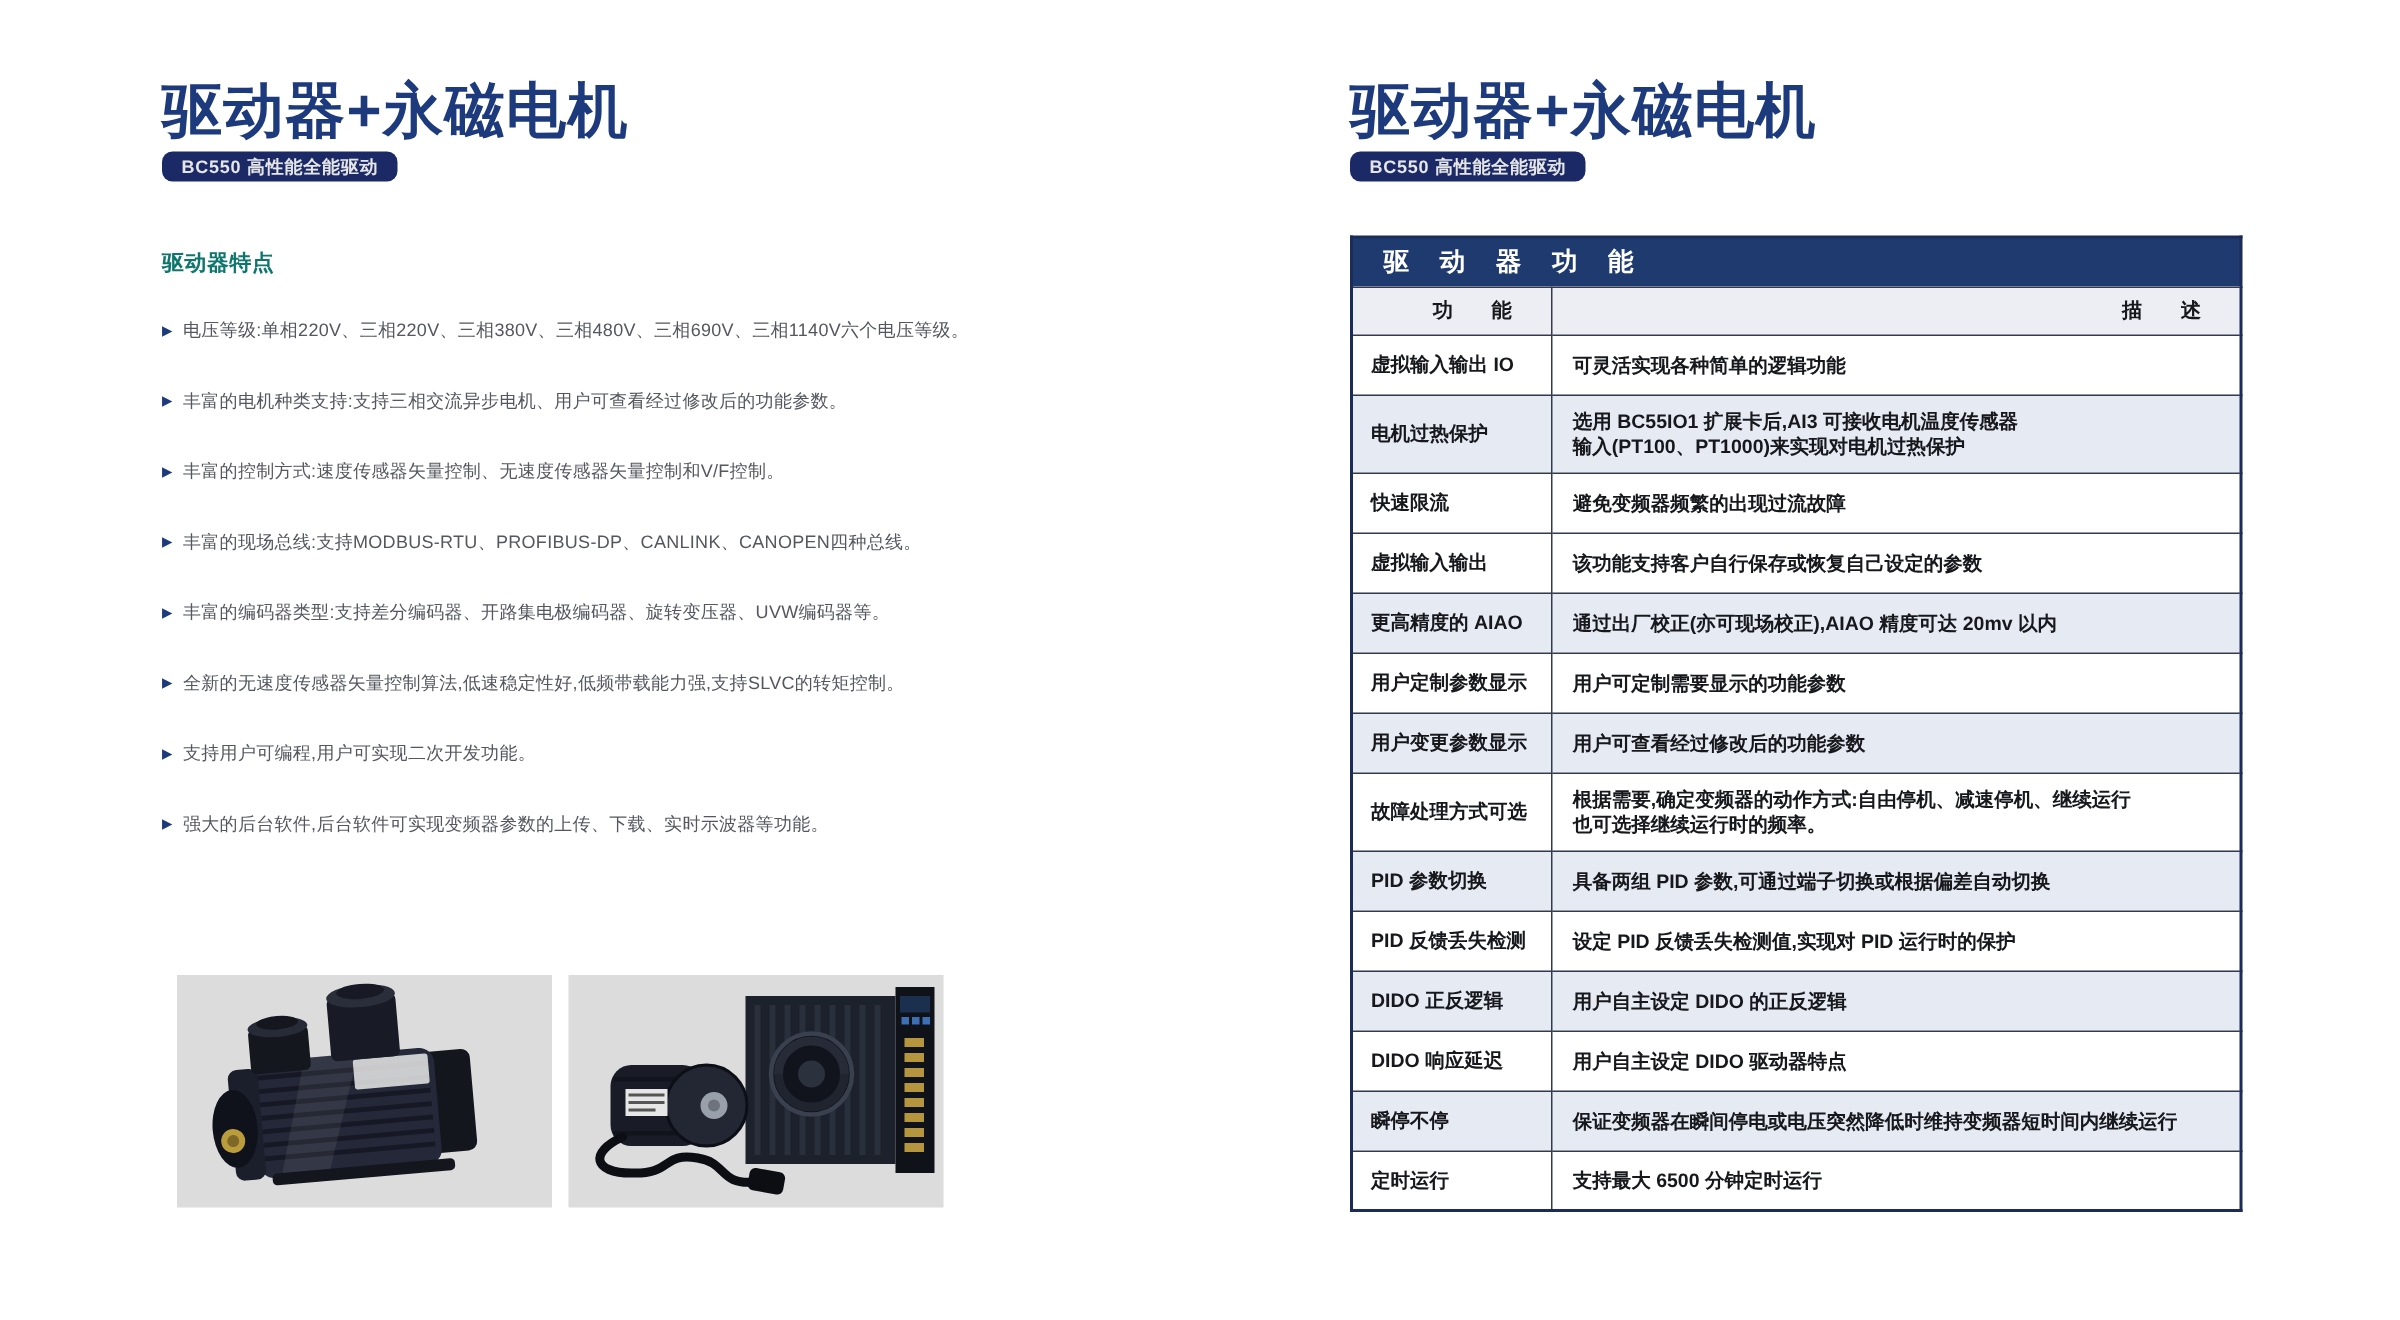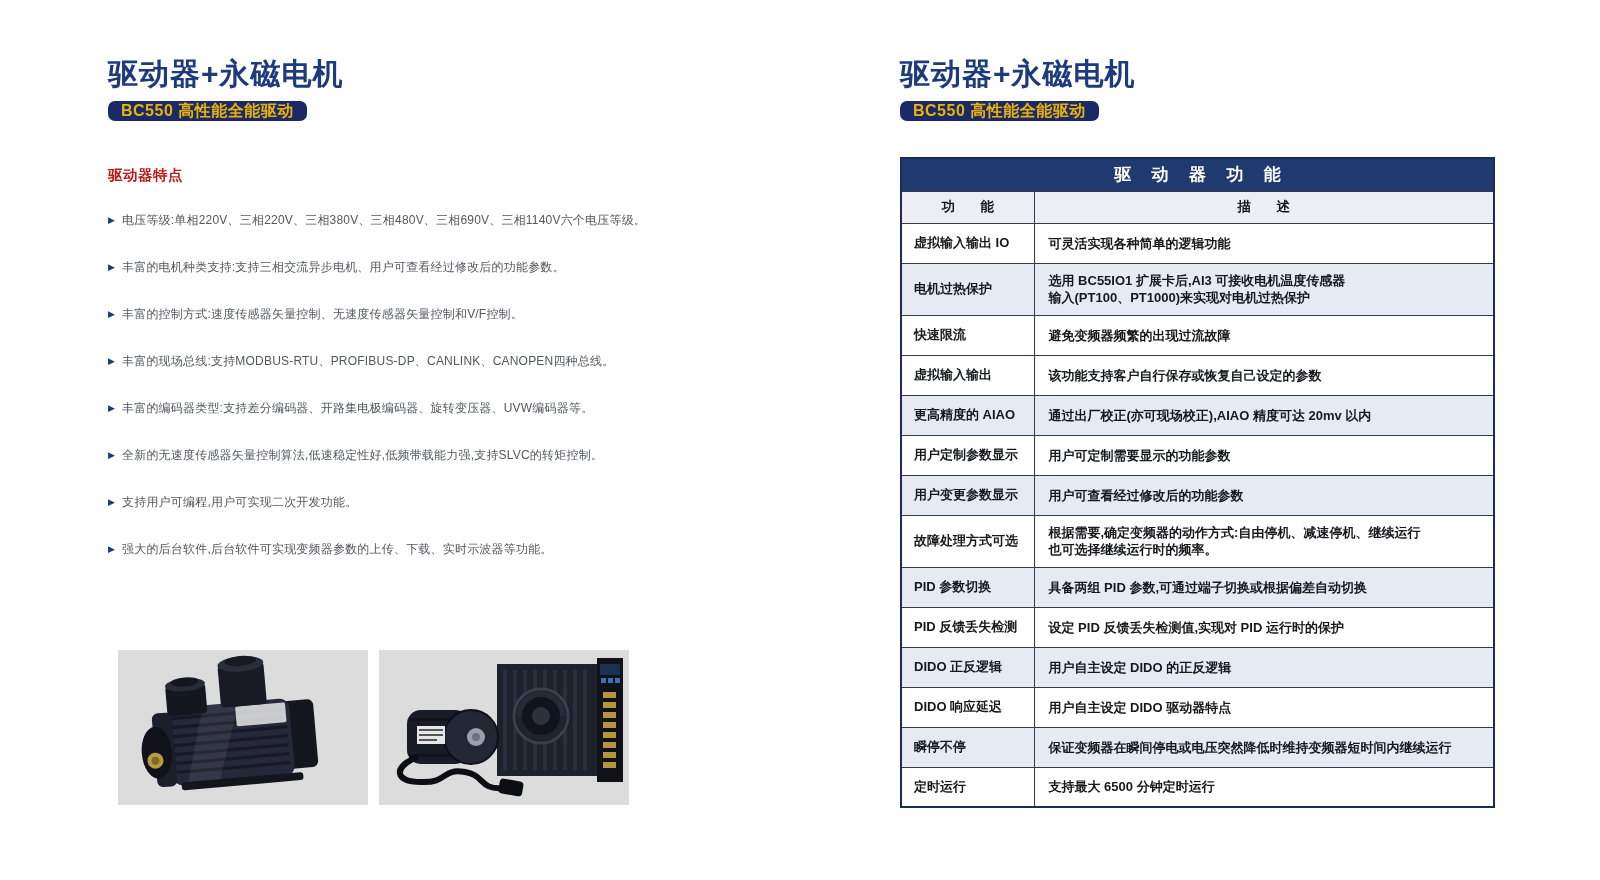--- a/index.html
+++ b/index.html
@@ -4,43 +4,43 @@
 <style>
   * { margin:0; padding:0; box-sizing:border-box; }
   html,body { width:1600px; height:880px; background:#ffffff; }
   body { font-family:"Liberation Sans","DejaVu Sans",sans-serif; }
   .canvas { position:relative; width:1600px; height:880px; background:#ffffff; overflow:hidden; }
 
   
   .page { position:absolute; top:56px; }
   .page-left  { left:108px; width:560px; }
   .page-right { left:900px; width:600px; }
-  .page-title { font-size:30px; line-height:36px; font-weight:bold; color:#1d3a7c; letter-spacing:1px; }
-  .badge { display:inline-block; margin-top:9px; background:#1b2a66; color:#eab308;
-           font-size:16px; font-weight:bold; line-height:20px; padding:0 13px;
+  .page-title { font-size:40px; line-height:36px; font-weight:bold; color:#1d3a7c; letter-spacing:1px; }
+  .badge { display:inline-block; margin-top:9px; background:#1b2a66; color:#e5e5e5;
+           font-size:12px; font-weight:bold; line-height:20px; padding:0 13px;
            border-radius:7px; letter-spacing:0.5px; }
 
   
-  .section-heading { margin-top:45px; font-size:14.5px; font-weight:bold; color:#b91c1c; letter-spacing:0.5px; }
+  .section-heading { margin-top:45px; font-size:14.5px; font-weight:bold; color:#0f766e; letter-spacing:0.5px; }
   ul.features { list-style:none; margin-top:27px; }
   ul.features li { display:flex; align-items:flex-start; margin-bottom:30px; }
   .tri { flex:0 0 auto; width:14px; font-size:9px; line-height:16px; color:#1d3a7c; }
   .ftext { font-size:12px; line-height:17px; color:#54575e; letter-spacing:0.2px; }
 
   .photos { position:absolute; left:118px; top:650px; display:flex; gap:11px; }
   .photo { width:250px; height:155px; background:#dcdcdc; overflow:hidden; }
 
   
   .func-table-wrap { position:absolute; left:900px; top:157px; width:597px; }
   table.func-table { width:595px; border-collapse:collapse; table-layout:fixed;
                      border:2px solid #1c2c58; }
   table.func-table td { border:1px solid #333a4d; color:#16181c; }
-  tr.band td { background:#1e3a6e; color:#ffffff; text-align:center; height:33px;
+  tr.band td { background:#1e3a6e; color:#ffffff; height:33px;
                font-size:17px; font-weight:bold; letter-spacing:1.2em; padding-left:1.2em; }
-  tr.colhead td { background:#eceef3; text-align:center; height:32px;
+  tr.colhead td { background:#eceef3; text-align:right; height:32px;
                   font-size:13.5px; font-weight:bold; letter-spacing:1.9em; padding-left:1.9em; }
   td.func { width:133px; font-size:13px; font-weight:bold; padding:0 0 0 12px; height:40px; }
   td.desc { font-size:13px; font-weight:bold; padding:4px 10px 4px 14px;
             white-space:pre-line; line-height:17px; }
   tr.alt td { background:#e6eaf3; }
   tr.tall td { height:52px; }
 </style>
 </head>
 <body>
 

